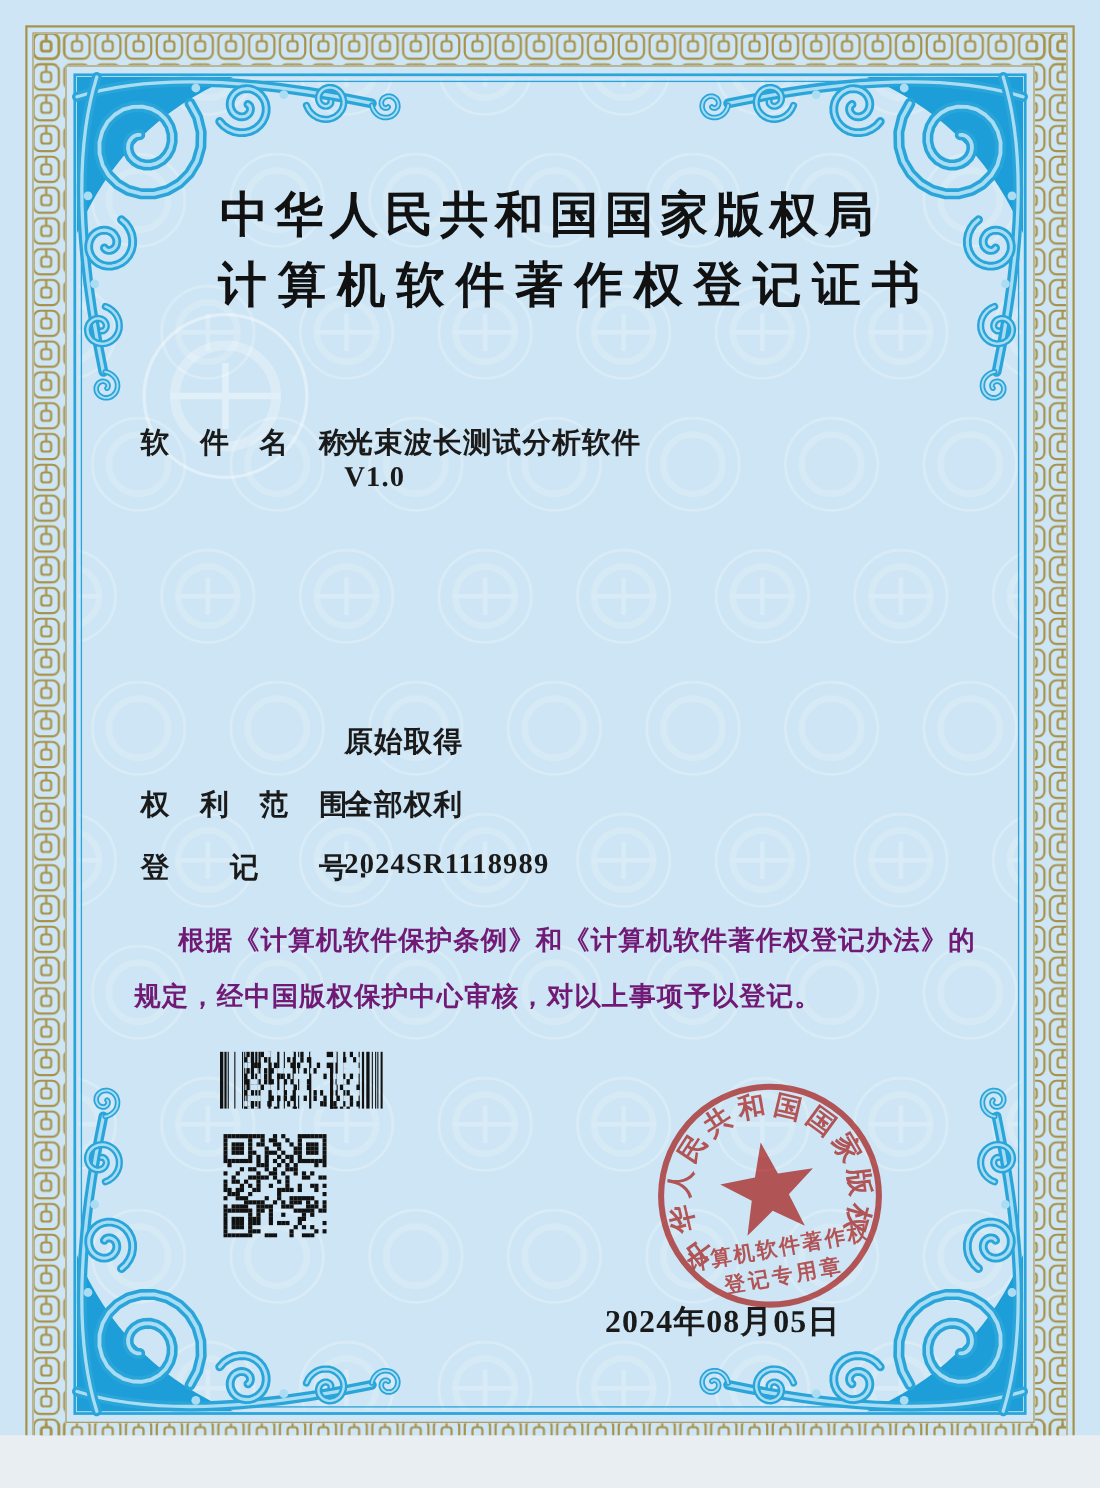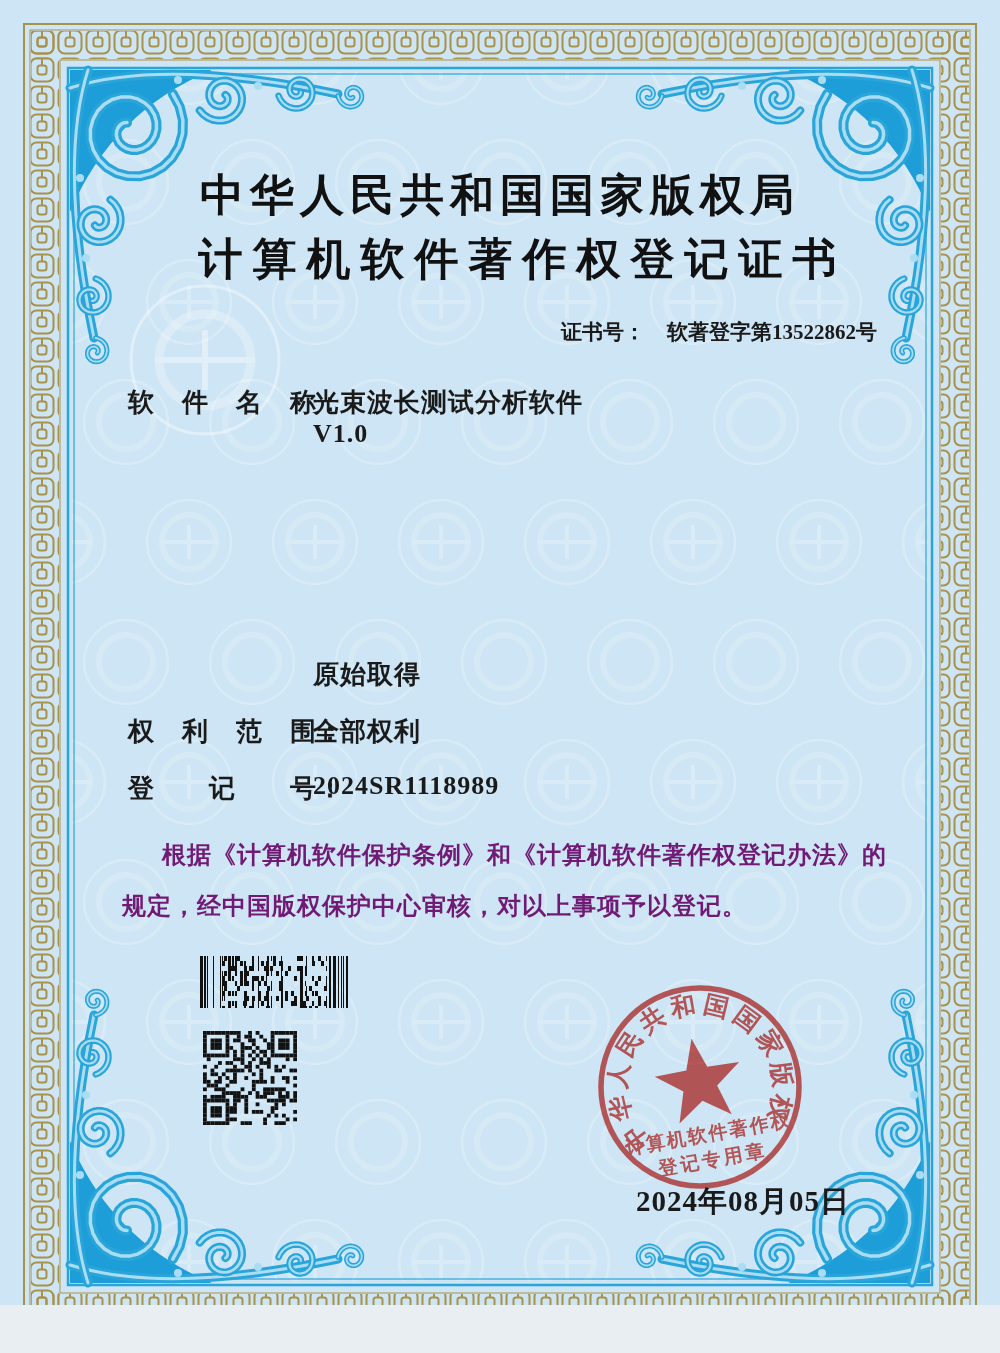--- a/index.html
+++ b/index.html
@@ -24,21 +24,21 @@
   .field-value { left:313px; font-size:26px; font-weight:700; letter-spacing:1px; }
 
   .para { font-size:24px; font-weight:600; letter-spacing:1px; color:#701a75; }
 
   .barcode-wrap { left:200px; top:956px; width:148px; height:52px; }
   .qr-wrap { left:203px; top:1031px; width:94px; height:94px; }
 
   .seal { left:568px; top:953px; mix-blend-mode:multiply; opacity:0.92; }
   .seal text { font-family:"Liberation Serif","DejaVu Serif",serif; font-weight:700; }
 
-  .date { top:1182px; left:550px; width:300px; text-align:right; font-size:29px; font-weight:700; letter-spacing:1px; }
+  .date { top:1182px; left:550px; width:300px; text-align:left; font-size:29px; font-weight:700; letter-spacing:1px; }
 </style>
 </head>
 <body>
 
 <div class="page">
 
   <svg class="layer" width="1000" height="1353" viewBox="0 0 1000 1353">
     <defs>
       <pattern id="gk" width="28" height="28" patternUnits="userSpaceOnUse">
         <g fill="none" stroke="#a8924a" stroke-width="2">
@@ -190,23 +190,20 @@
             <circle cx="80" cy="178" r="4" fill="#aaddf3"></circle>
             <circle cx="86" cy="258" r="4" fill="#aaddf3"></circle>
           </g>
         </g>
       </g>
   </svg>
 
   <div class="abs title l1">中华人民共和国国家版权局</div>
   <div class="abs title l2">计算机软件著作权登记证书</div>
 
-  <div class="abs certno">
-    <span>证书号：</span><span class="gap"></span><span>软著登字第13522862号</span>
-  </div>
 
   <div class="abs field-label" style="top:385px">软　件　名　称：</div>
   <div class="abs field-value" style="top:385px">光束波长测试分析软件</div>
   <div class="abs field-value" style="top:419px">V1.0</div>
 
 
   <div class="abs field-value" style="top:657px">原始取得</div>
 
   <div class="abs field-label" style="top:714px">权　利　范　围：</div>
   <div class="abs field-value" style="top:714px">全部权利</div>

